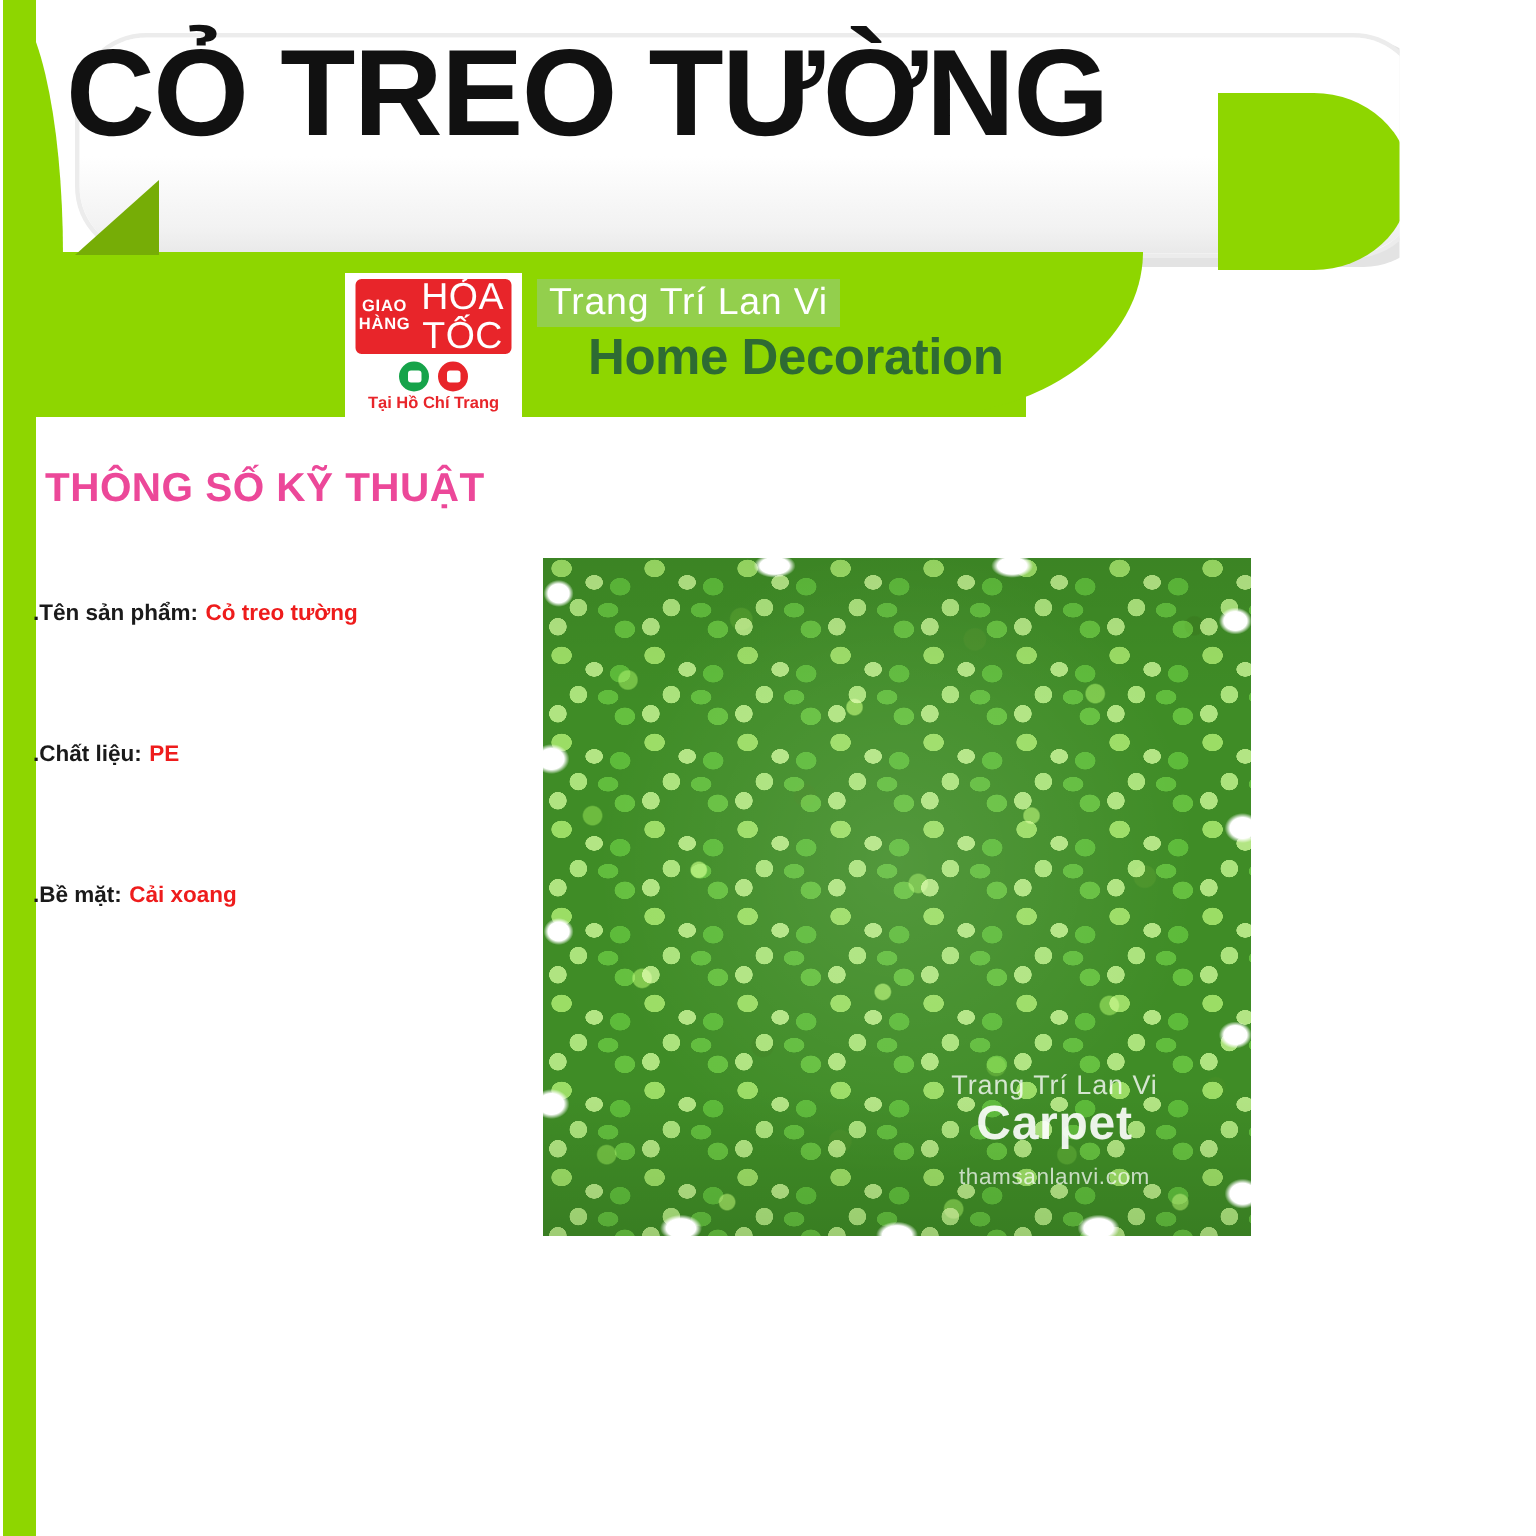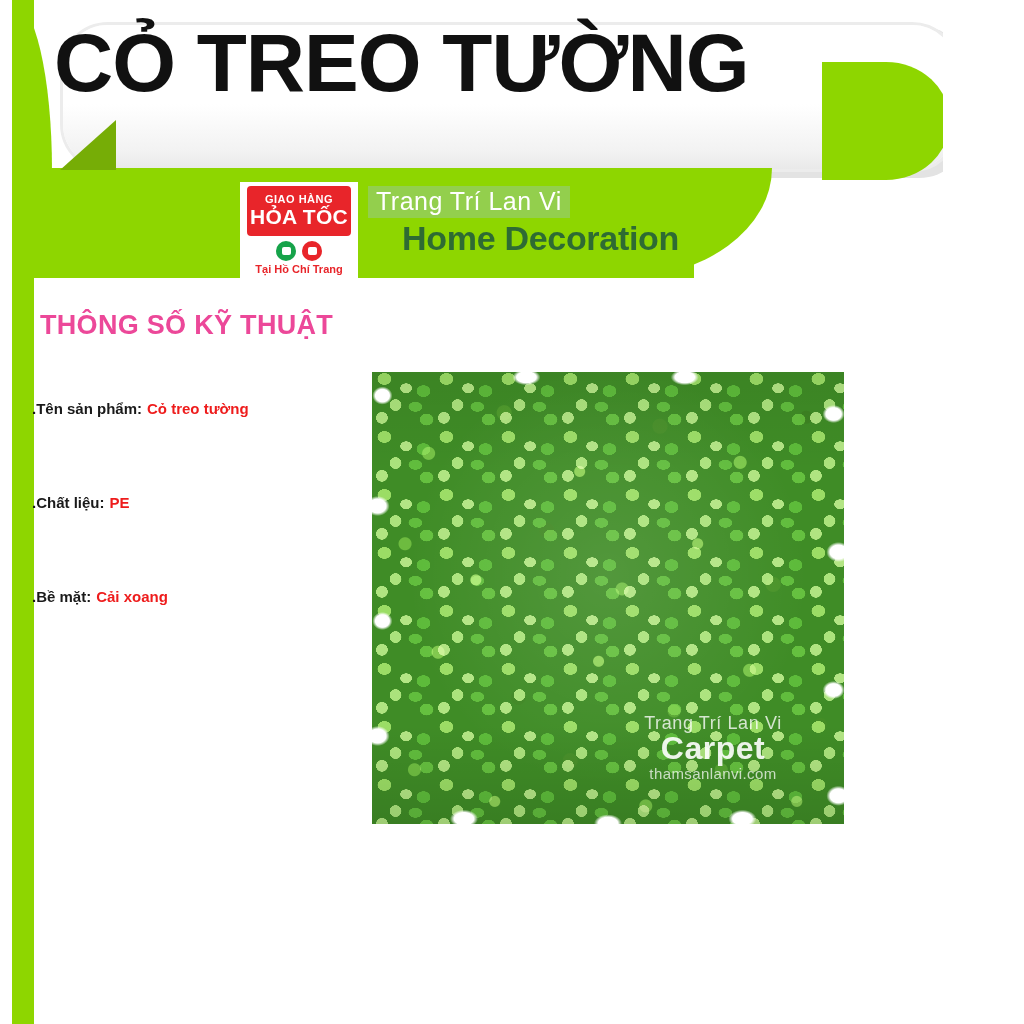--- a/index.html
+++ b/index.html
@@ -10,21 +10,21 @@
   body {
     width: 1024px;
     height: 1024px;
     font-family: "Liberation Sans", sans-serif;
     overflow: hidden;
     position: relative;
   }
 
   #page {
     position: absolute;
-    left: 12px; top: 0;
+    left: 2px; top: 0;
     width: 931px;
     height: 1024px;
     background: #ffffff;
     overflow: hidden;
   }
 
   
   .left-strip {
     position: absolute;
     left: 0; top: 0;
@@ -142,33 +142,33 @@
   .badge-box {
     margin: 2px auto 0 auto;
     width: 108px;
     height: 54px;
     background: #e8252a;
     border-radius: 6px;
     border: 2px solid #ffffff;
     box-sizing: border-box;
     color: #ffffff;
     display: flex;
-    flex-direction: column;
+    flex-direction: row;
     justify-content: center;
     align-items: center;
     line-height: 1.05;
   }
   .badge-line1 {
     font-size: 11px;
     font-weight: bold;
     letter-spacing: 0.5px;
   }
   .badge-line2 {
-    font-size: 21px;
-    font-weight: bold;
+    font-size: 25px;
+    font-weight: normal;
     letter-spacing: 0.3px;
   }
   .badge-icons {
     margin-top: 3px;
     display: flex;
     justify-content: center;
     gap: 6px;
   }
   .badge-dot {
     width: 20px;
@@ -370,21 +370,21 @@
     color: rgba(255,255,255,.90);
     line-height: 1.0;
     letter-spacing: .5px;
     margin-top: -2px;
   }
   .wm-bot {
     font-size: 15px;
     color: rgba(255,255,255,.72);
     letter-spacing: .4px;
     line-height: 1.2;
-    margin-top: 1px;
+    margin-top: 12px;
   }
 </style>
 </head>
 <body>
 
 <div id="page">
 
   <div class="left-strip-top-curve"></div>
   <div class="left-strip"></div>
 

